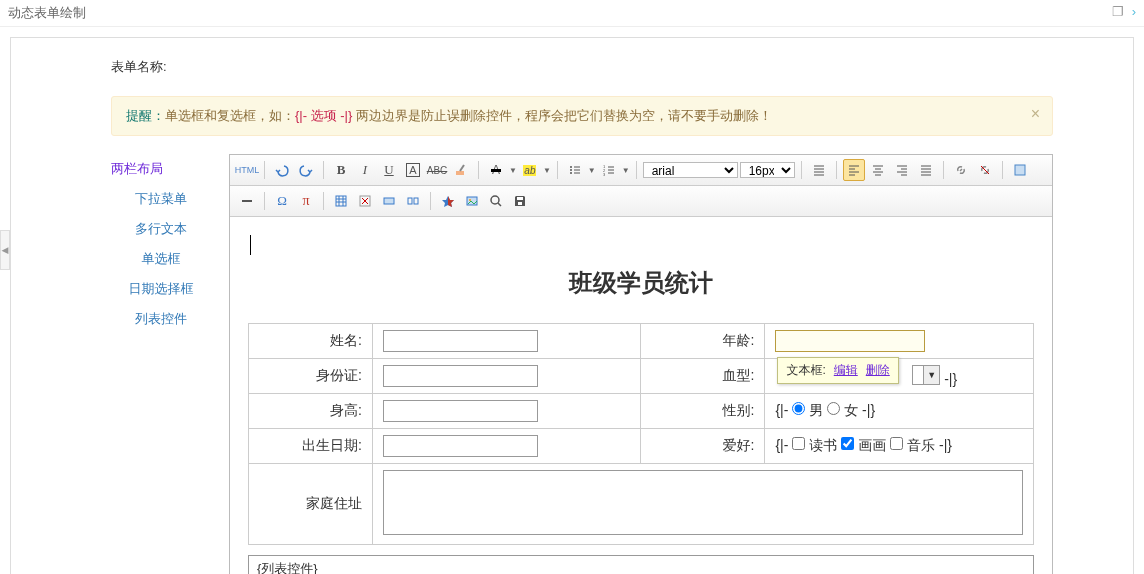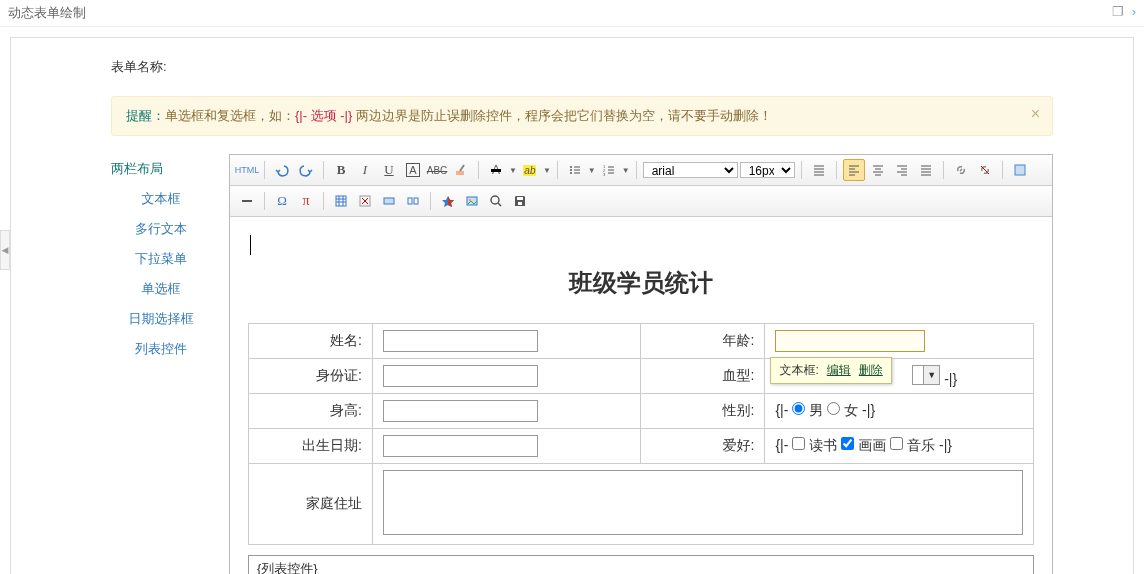--- a/index.html
+++ b/index.html
@@ -9,21 +9,21 @@
 .main-container { padding: 20px 80px 10px 20px; border: 1px solid #ddd; margin: 10px; background: #fff; }
 .form-name-row { display: flex; align-items: center; margin-bottom: 20px; padding-left: 80px; }
 .form-name-label { margin-right: 8px; font-size: 13px; }
 .form-name-input { width: 190px; height: 28px; border: 1px solid #ccc; padding: 2px 8px; font-size: 13px; background: #fff; }
 .alert-box { margin-left: 80px; background: #fcf8e3; border: 1px solid #faebcc; color: #8a6d3b; padding: 10px 14px; border-radius: 3px; position: relative; margin-bottom: 18px; font-size: 13px; }
 .alert-close { position: absolute; right: 12px; top: 8px; color: #c0b38a; cursor: pointer; font-size: 16px; }
 .alert-strong { color: #0f766e; }
 .alert-code { color: #c7254e; }
 .layout-row { display: flex; padding-left: 80px; }
 .sidebar { width: 100px; margin-right: 18px; }
-.sidebar-title { color: #0f766e; font-size: 13px; padding: 6px 0; text-align: left; }
+.sidebar-title { color: #6d28d9; font-size: 13px; padding: 6px 0; text-align: left; }
 .sidebar-item { color: #337ab7; font-size: 13px; padding: 6px 0; text-align: center; cursor: pointer; }
 .editor-area { flex: 1; border: 1px solid #bbb; }
 .toolbar { background: linear-gradient(#fefefe,#f0f0f0); border-bottom: 1px solid #ccc; padding: 4px 6px; display: flex; flex-wrap: wrap; align-items: center; gap: 2px; }
 .tb-btn { width: 22px; height: 22px; display: inline-flex; align-items: center; justify-content: center; border-radius: 2px; cursor: pointer; font-size: 11px; color: #555; }
 .tb-sep { width: 1px; height: 18px; background: #ccc; margin: 0 4px; }
 .tb-select { height: 16px; border: 1px solid #bbb; background: #fff; font-size: 12px; padding: 0 4px; }
 .tb-select.font { width: 95px; }
 .tb-select.size { width: 55px; }
 .toolbar2 { background: linear-gradient(#fefefe,#f0f0f0); border-bottom: 1px solid #ccc; padding: 4px 6px; display: flex; align-items: center; gap: 2px; }
 .editor-content { background: #fff; padding: 18px; min-height: 340px; position: relative; }
@@ -35,21 +35,21 @@
 .value-cell { width: 260px; }
 .tbl-input { width: 155px; height: 22px; border: 1px solid #999; background: #fff; }
 .tbl-input.wide { width: 150px; }
 .mock-select { display: inline-flex; align-items: center; border: 1px solid #999; height: 20px; }
 .mock-select .selbox { width: 132px; height: 18px; }
 .mock-select .selbtn { width: 16px; height: 18px; background: #eee; border-left: 1px solid #999; display: flex; align-items: center; justify-content: center; font-size: 9px; }
 .radio-item, .checkbox-item { margin-right: 4px; }
 .textarea-cell textarea { width: 100%; height: 65px; border: 1px solid #999; resize: none; font-family: inherit; }
 .list-placeholder { margin-top: 10px; border: 1px solid #999; padding: 4px 8px; font-size: 13px; color: #333; background: #fff; }
 .tooltip { position: absolute; background: #ffffe1; border: 1px solid #c0c080; padding: 4px 8px; font-size: 12px; box-shadow: 1px 1px 3px rgba(0,0,0,0.2); display: flex; align-items: center; gap: 8px; }
-.tooltip a { color: #14532d; text-decoration: underline; cursor: pointer; }
+.tooltip a { color: #6d28d9; text-decoration: underline; cursor: pointer; }
 .left-collapse { position: absolute; left: 0; top: 230px; width: 10px; height: 40px; background: #f5f5f5; border: 1px solid #ddd; display: flex; align-items: center; justify-content: center; font-size: 9px; color: #999; cursor: pointer; }
 svg { display: block; }
 </style>
 </head>
 <body>
 
 <div class="page-header">
   <span>动态表单绘制</span>
   <span class="header-icons">
     <span>❐</span>
@@ -66,23 +66,22 @@
   </div>
 
   <div class="alert-box">
     <span class="alert-close">×</span>
     <span class="alert-strong">提醒：</span><span>单选框和复选框，如：</span><span class="alert-code">{|- 选项 -|}</span><span> 两边边界是防止误删除控件，程序会把它们替换为空，请不要手动删除！</span>
   </div>
 
   <div class="layout-row">
     <div class="sidebar">
       <div class="sidebar-title">两栏布局</div>
-      <div class="sidebar-item">文本框</div>
+      <div class="sidebar-item">下拉菜单</div>
       <div class="sidebar-item">多行文本</div>
-      <div class="sidebar-item">下拉菜单</div>
       <div class="sidebar-item">单选框</div>
       <div class="sidebar-item">日期选择框</div>
       <div class="sidebar-item">列表控件</div>
     </div>
 
     <div class="editor-area">
       <div class="toolbar">
         <span class="tb-btn" style="font-size:9px;color:#5588cc;">HTML</span>
         <span class="tb-sep"></span>
         <span class="tb-btn">
@@ -299,21 +298,21 @@
             <td class="label-cell">身份证:</td>
             <td class="value-cell"><input class="tbl-input" style=""></td>
             <td class="label-cell">血型:</td>
             <td class="value-cell" style="position:relative;">
               <span style="visibility:hidden;">{|- </span>
               <span class="mock-select" style="margin-left:120px;">
                 <span class="selbox" style="width:10px;"></span>
                     <span class="selbtn">▼</span>
               </span>
               <span>  -|}</span>
-              <div class="tooltip" style="left:5px;top:-2px;">
+              <div class="tooltip" style="left:12px;top:-2px;">
                 <span>文本框:</span>
                 <a>编辑</a>
                 <a>删除</a>
               </div>
             </td>
           </tr>
           <tr>
             <td class="label-cell">身高:</td>
             <td class="value-cell"><input class="tbl-input" style=""></td>
             <td class="label-cell">性别:</td>

